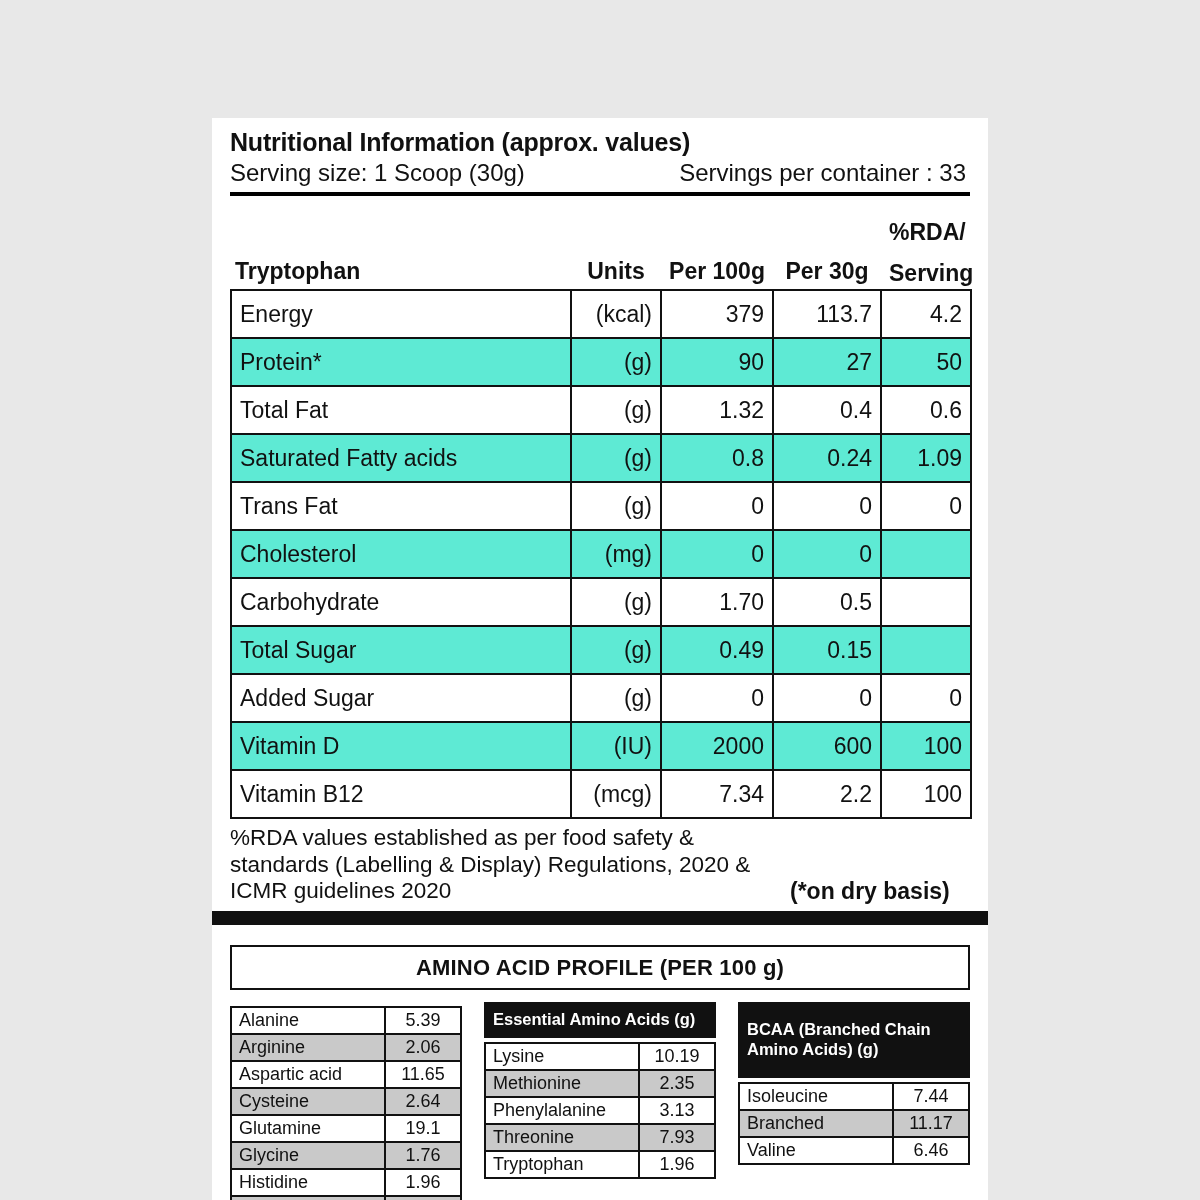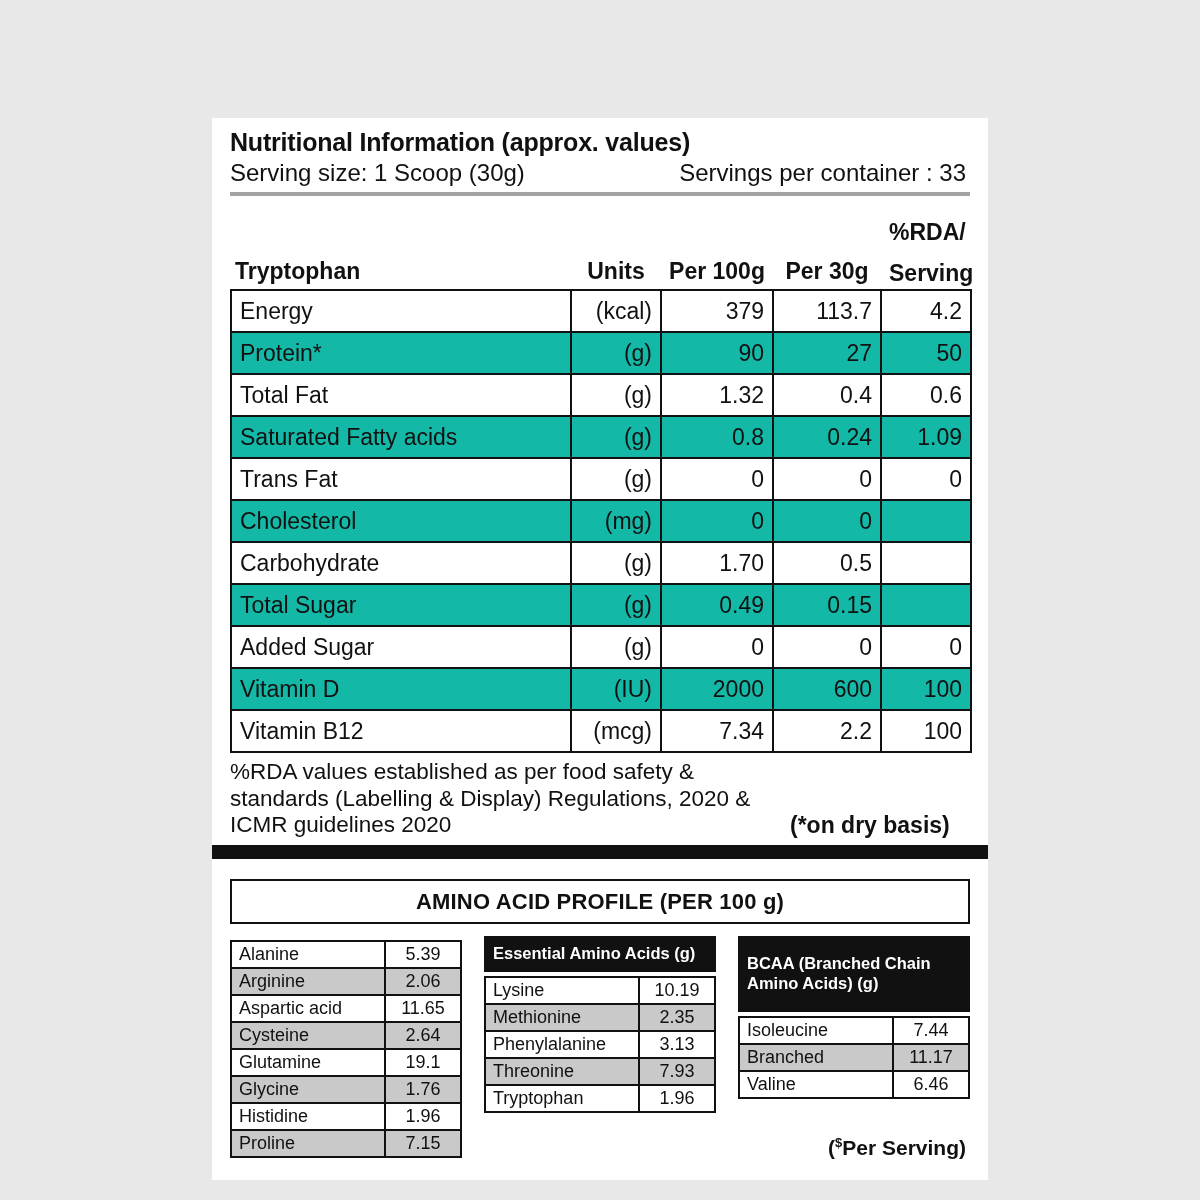--- a/index.html
+++ b/index.html
@@ -31,36 +31,36 @@
     letter-spacing: -0.2px;
   }
   .serving-row {
     display: flex;
     justify-content: space-between;
     align-items: baseline;
     font-size: 24px;
     color: #111;
     margin-top: 2px;
     padding-bottom: 5px;
-    border-bottom: 4px solid #a3a3a3;
+    border-bottom: 4px solid #000000;
   }
   .serving-left { white-space: nowrap; }
   .serving-right { white-space: nowrap; padding-right: 4px;}
 
   table.nutri {
     border-collapse: collapse;
     width: 100%;
     margin-top: 7px;
     table-layout: fixed;
   }
   table.nutri th, table.nutri td {
     border: 2px solid #111;
     font-size: 23px;
     color: #111;
-    height: 42px;
+    height: 48px;
     padding: 0 8px;
     box-sizing: border-box;
   }
   table.nutri thead th {
     border: none;
     font-weight: bold;
     vertical-align: bottom;
     padding-bottom: 4px;
     text-align: center;
     font-size: 23px;
@@ -69,21 +69,21 @@
     text-align: left;
     padding-left: 4px;
   }
   .hdr-rda {
     line-height: 1.05;
     display: block;
     margin-top: 17px;
   }
   td.name-col { text-align: left; }
   td.unit-col, td.val-col { text-align: right; }
-  tr.shade td { background: #14b8a6; }
+  tr.shade td { background: #5eead4; }
   tr.plain td { background: #ffffff; }
 
   .note-row {
     display: flex;
     justify-content: flex-start;
     align-items: flex-end;
     margin-top: 6px;
     padding-bottom: 6px;
   }
   .note-left {

